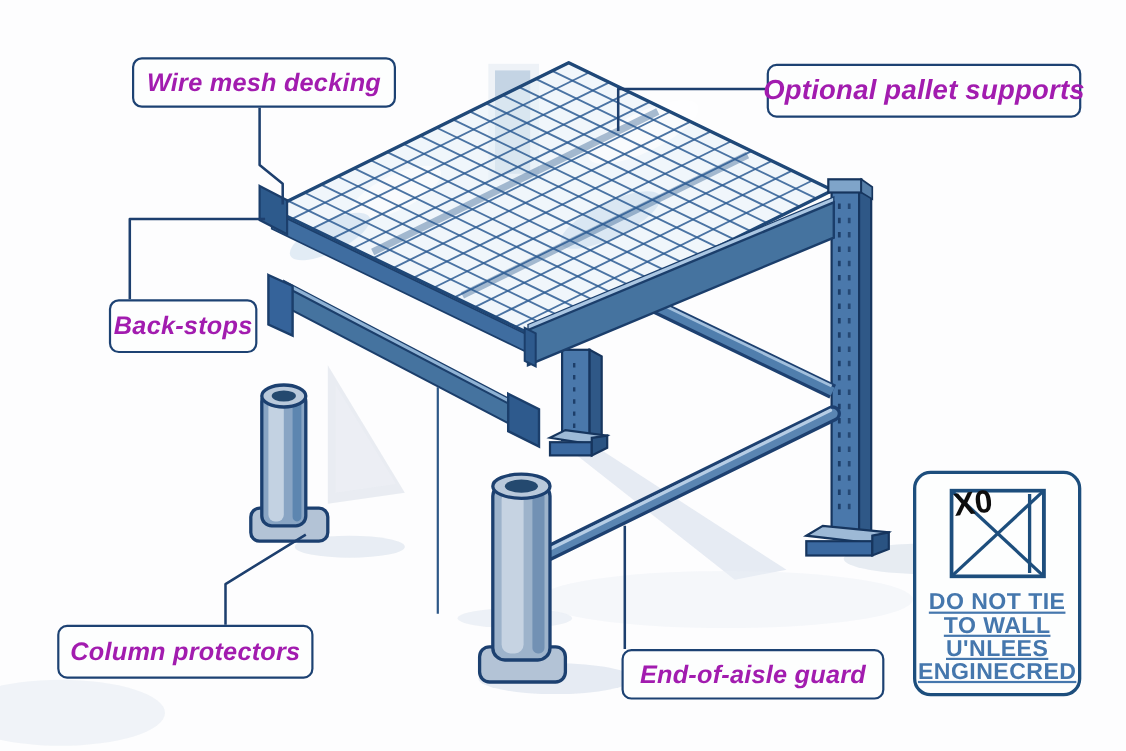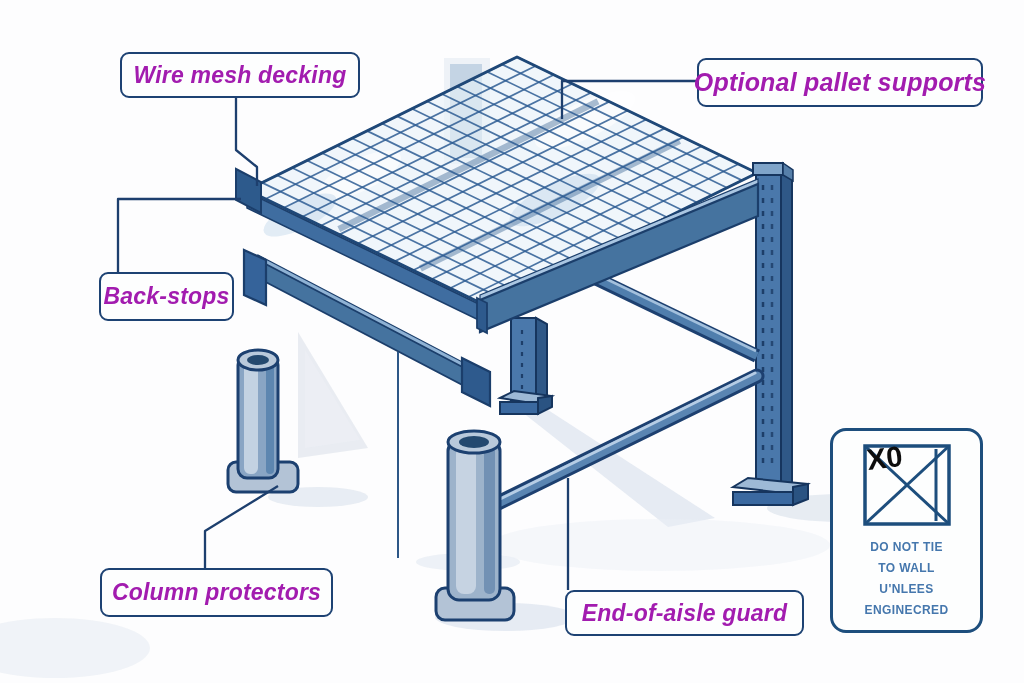--- a/index.html
+++ b/index.html
@@ -19,21 +19,21 @@
     background:#fdfefe;border:3.5px solid #1d4e7d;border-radius:16px;
     box-sizing:border-box;display:flex;flex-direction:column;align-items:center;
   }
   .warn-icon{position:relative;width:88px;height:82px;margin-top:13px;}
   .warn-icon .xo{
     position:absolute;left:4px;top:0px;color:#0d0d0d;font-weight:700;
     font-size:29px;transform:rotate(-7deg);line-height:1;
   }
   .warn-text{
     margin-top:11px;text-align:center;color:#4577ad;font-weight:700;
-    font-size:12px;line-height:21px;letter-spacing:.4px;
+    font-size:21px;line-height:21px;letter-spacing:.4px;text-decoration:underline;
   }
 </style>
 </head>
 <body>
 
 <div class="stage">
 
   <svg width="1024" height="683" viewBox="0 0 1024 683">
 
     <g>
@@ -185,21 +185,21 @@
       <polyline points="568,478 568,590"></polyline>
     </g>
   </svg>
 
   <div class="callout" style="left:120px;top:52px;width:240px;height:46px;">Wire mesh decking</div>
 
   <div class="callout" style="left:697px;top:58px;width:286px;height:49px;font-size:25px;">Optional pallet supports</div>
 
   <div class="callout" style="left:55px;top:272px;width:135px;height:49px;margin-left:44px;">Back-stops</div>
 
-  <div class="callout" style="left:52px;top:568px;width:233px;height:49px;margin-left:48px;">Column protectors</div>
+  <div class="callout" style="left:52px;top:568px;width:233px;height:49px;">Column protectors</div>
 
   <div class="callout" style="left:531px;top:590px;width:239px;height:46px;margin-left:34px;">End-of-aisle guard</div>
 
   <div class="warnbox">
     <div class="warn-icon">
       <svg width="88" height="82" viewBox="0 0 88 82">
         <rect x="2" y="2" width="84" height="78" fill="#fdfefe" stroke="#1d4e7d" stroke-width="3.5"></rect>
         <line x1="2" y1="2" x2="86" y2="80" stroke="#1d4e7d" stroke-width="3"></line>
         <line x1="86" y1="2" x2="2" y2="80" stroke="#1d4e7d" stroke-width="3"></line>
         <line x1="73" y1="5" x2="73" y2="77" stroke="#1d4e7d" stroke-width="3"></line>

